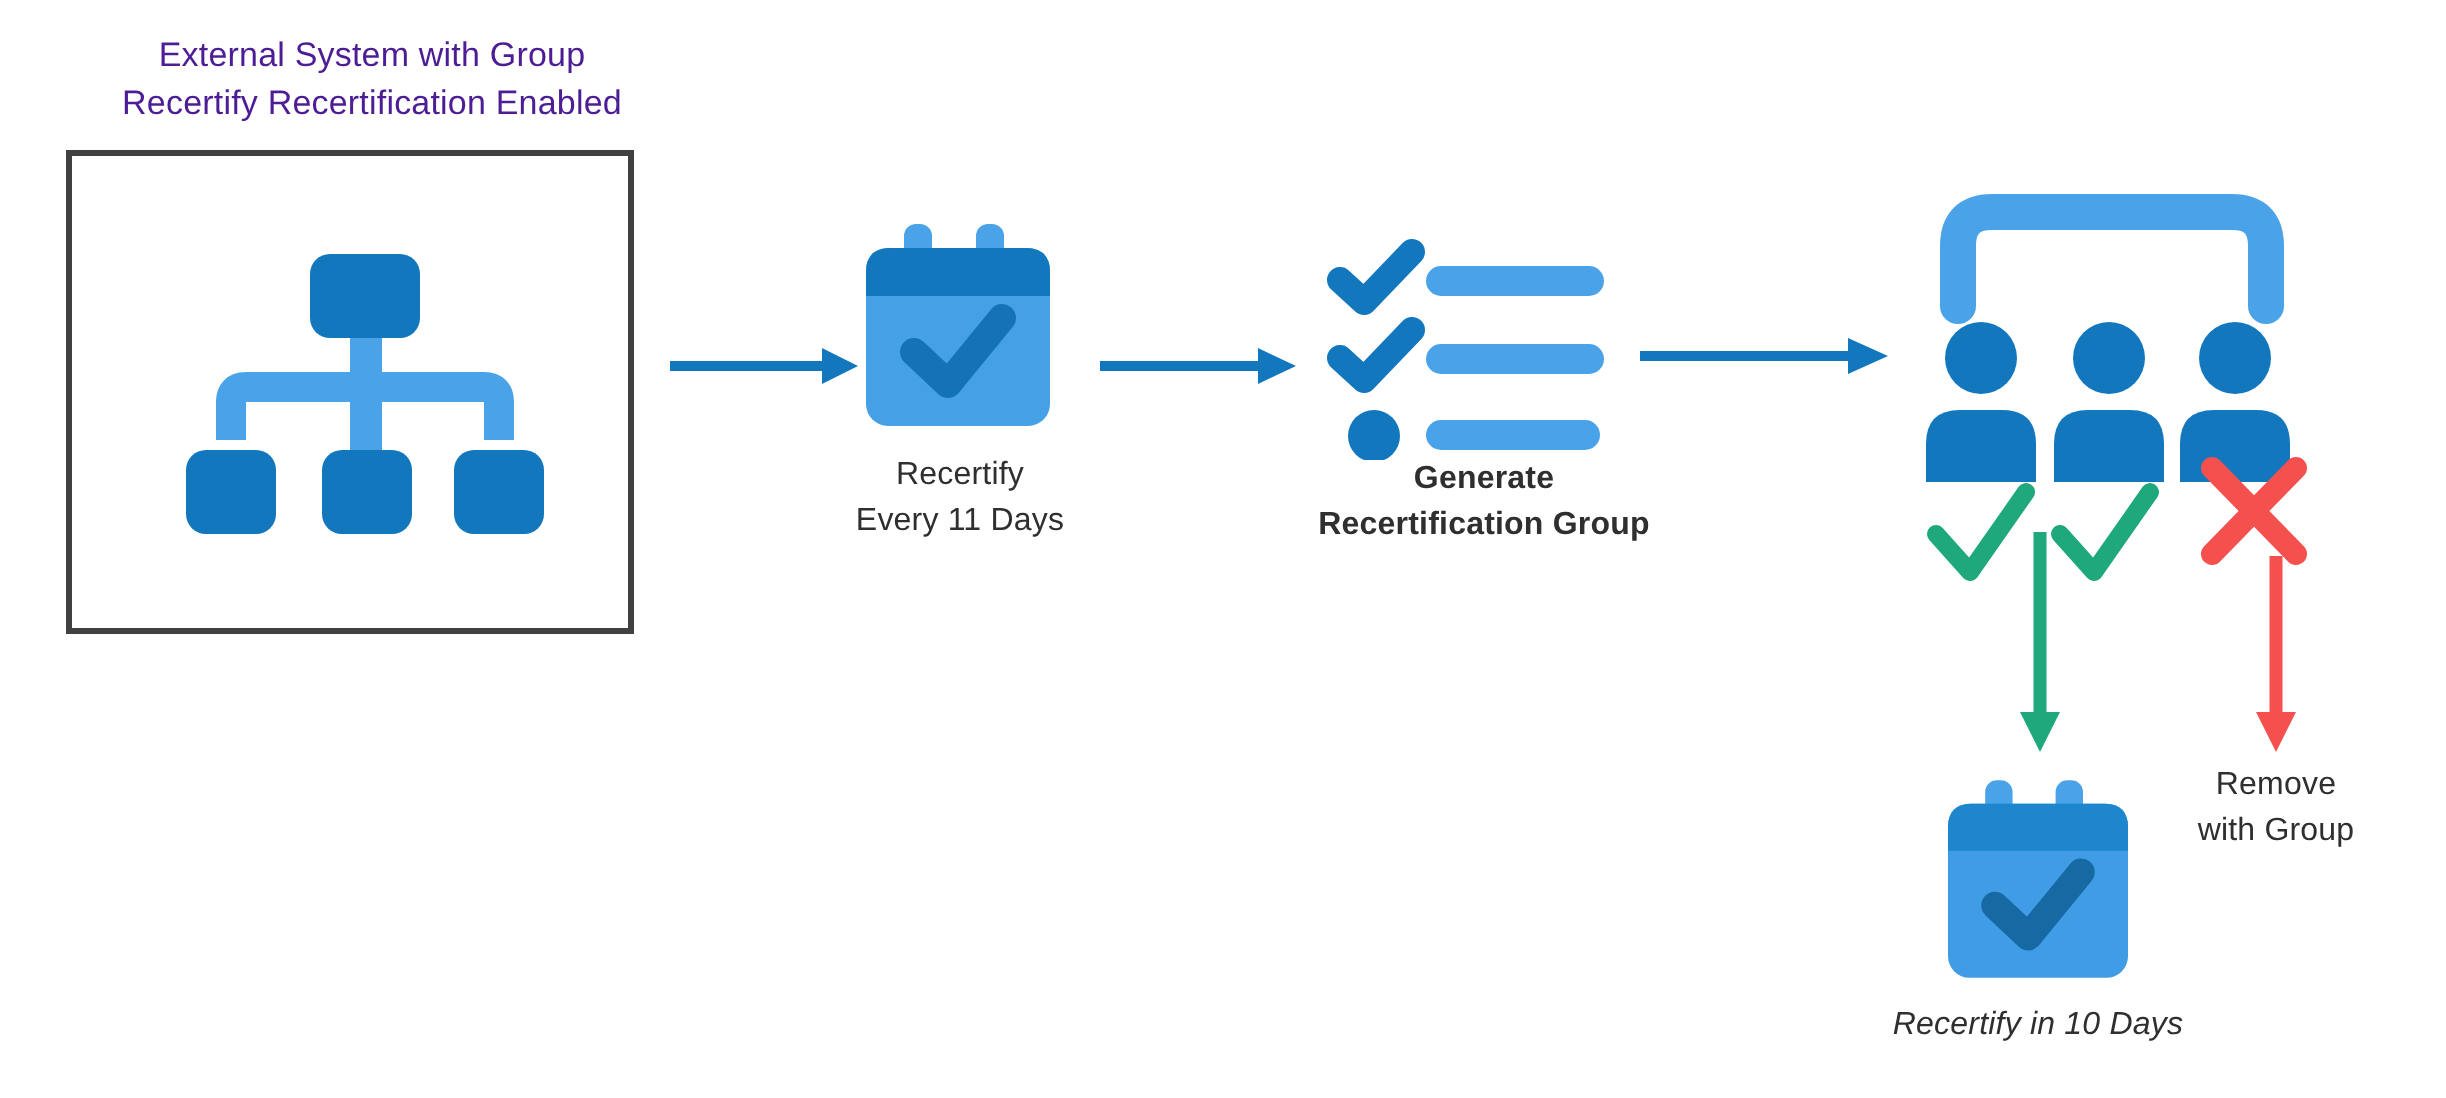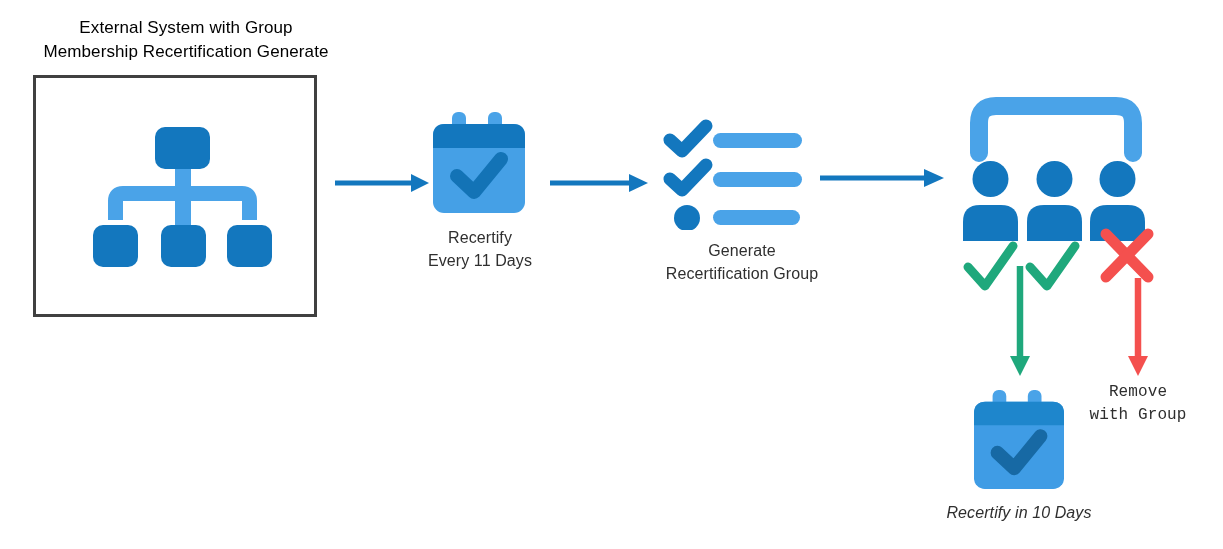--- a/index.html
+++ b/index.html
@@ -6,37 +6,37 @@
   #canvas{
     position:relative;width:1223px;height:549px;background:#ffffff;overflow:hidden;
     font-family:"Liberation Sans","DejaVu Sans",sans-serif;color:#2f2f2f;
   }
   .abs{position:absolute;}
   .label{
     text-align:center;font-size:16px;line-height:23px;color:#2f2f2f;
     letter-spacing:.1px;white-space:nowrap;
   }
   .title{
-    text-align:center;font-size:17px;line-height:24px;color:#000000;letter-spacing:.1px;white-space:nowrap;
+    text-align:center;font-size:17px;line-height:24px;color:#4c1d95;letter-spacing:.1px;white-space:nowrap;
   }
   .line{display:block;}
   #system-box{
     left:33px;top:75px;width:284px;height:242px;
     border:3px solid #404040;background:#ffffff;box-sizing:border-box;
   }
   svg{display:block;}
 </style>
 </head>
 <body>
 
 <div id="canvas">
 
   <div class="abs title" style="left:11px;top:16px;width:350px;">
     <span class="line">External System with Group</span>
-    <span class="line">Membership Recertification Generate</span>
+    <span class="line">Recertify Recertification Enabled</span>
   </div>
 
   <div id="system-box" class="abs"></div>
 
   <svg class="abs" style="left:90px;top:120px;" width="185" height="152" viewBox="0 0 185 152">
     <path d="M25.5,100 V81 Q25.5,73.5 33,73.5 H152 Q159.5,73.5 159.5,81 V100" fill="none" stroke="#4AA3E8" stroke-width="15"></path>
     <rect x="85" y="42" width="16" height="66" fill="#4AA3E8"></rect>
     <rect x="65" y="7" width="55" height="42" rx="10" fill="#1377BE"></rect>
     <rect x="3" y="105" width="45" height="42" rx="10" fill="#1377BE"></rect>
     <rect x="71" y="105" width="45" height="42" rx="10" fill="#1377BE"></rect>
@@ -68,21 +68,21 @@
 
   <svg class="abs" style="left:660px;top:118px;" width="145" height="112" viewBox="0 0 145 112">
     <path d="M10,22 L22,33 L46,8" fill="none" stroke="#1377BE" stroke-width="13" stroke-linecap="round" stroke-linejoin="round"></path>
     <rect x="53" y="15" width="89" height="15" rx="7.5" fill="#4AA3E8"></rect>
     <path d="M10,61 L22,72 L46,47" fill="none" stroke="#1377BE" stroke-width="13" stroke-linecap="round" stroke-linejoin="round"></path>
     <rect x="53" y="54" width="89" height="15" rx="7.5" fill="#4AA3E8"></rect>
     <circle cx="27" cy="100" r="13" fill="#1377BE"></circle>
     <rect x="53" y="92" width="87" height="15" rx="7.5" fill="#4AA3E8"></rect>
   </svg>
 
-  <div class="abs label" style="left:642px;top:239px;width:200px;">
+  <div class="abs label" style="left:642px;top:228px;width:200px;font-weight:bold;">
     <span class="line">Generate</span>
     <span class="line">Recertification Group</span>
   </div>
 
   <svg class="abs" style="left:818px;top:165px;" width="129" height="26" viewBox="0 0 129 26">
     <line x1="2" y1="13" x2="106" y2="13" stroke="#1377BE" stroke-width="5"></line>
     <polygon points="106,4 126,13 106,22" fill="#1377BE"></polygon>
   </svg>
 
   <svg class="abs" style="left:958px;top:90px;" width="196" height="205" viewBox="0 0 196 205">
@@ -104,21 +104,21 @@
   <svg class="abs" style="left:1006px;top:264px;" width="28" height="115" viewBox="0 0 28 115">
     <line x1="14" y1="2" x2="14" y2="92" stroke="#1FA87C" stroke-width="6.5"></line>
     <polygon points="4,92 24,92 14,112" fill="#1FA87C"></polygon>
   </svg>
 
   <svg class="abs" style="left:1124px;top:276px;" width="28" height="103" viewBox="0 0 28 103">
     <line x1="14" y1="2" x2="14" y2="80" stroke="#F4504E" stroke-width="6.5"></line>
     <polygon points="4,80 24,80 14,100" fill="#F4504E"></polygon>
   </svg>
 
-  <div class="abs label" style="left:1078px;top:381px;width:120px;font-family:Liberation Mono, monospace;">
+  <div class="abs label" style="left:1078px;top:381px;width:120px;">
     <span class="line">Remove</span>
     <span class="line">with Group</span>
   </div>
 
   <svg class="abs" style="left:974px;top:390px;" width="90" height="99" viewBox="0 0 92 101">
     <rect x="19" y="0" width="14" height="24" rx="6" fill="#4AA3E8"></rect>
     <rect x="55" y="0" width="14" height="24" rx="6" fill="#4AA3E8"></rect>
     <rect x="0" y="12" width="92" height="89" rx="11" fill="#3F9CE5"></rect>
     <path d="M0,36 V24 Q0,12 12,12 H80 Q92,12 92,24 V36 Z" fill="#1E86CC"></path>
     <path d="M24,64 L41,80 L68,47" fill="none" stroke="#1769A4" stroke-width="14" stroke-linecap="round" stroke-linejoin="round"></path>

